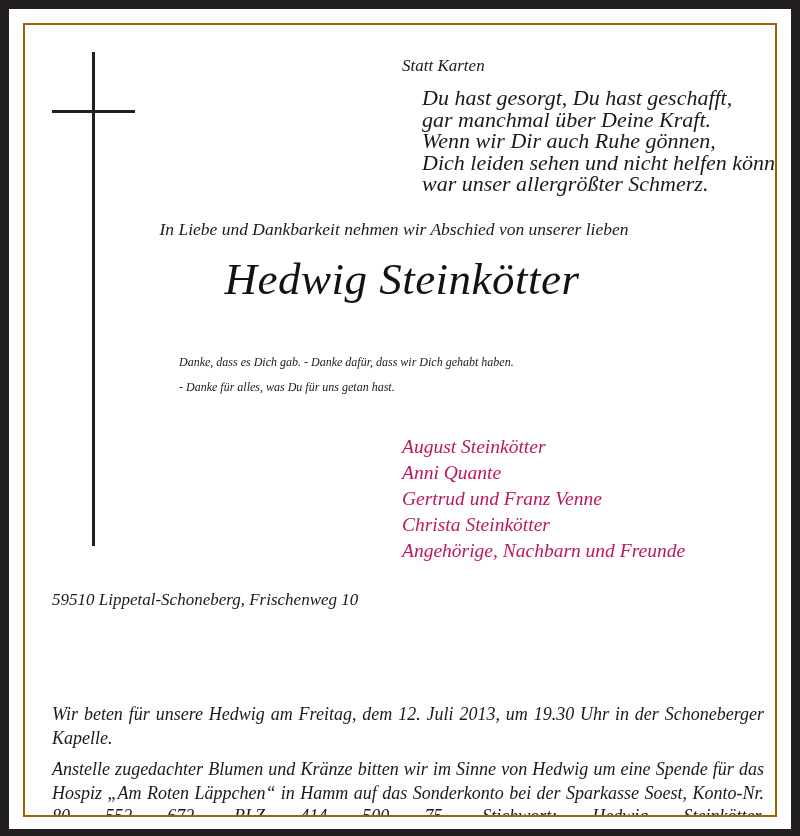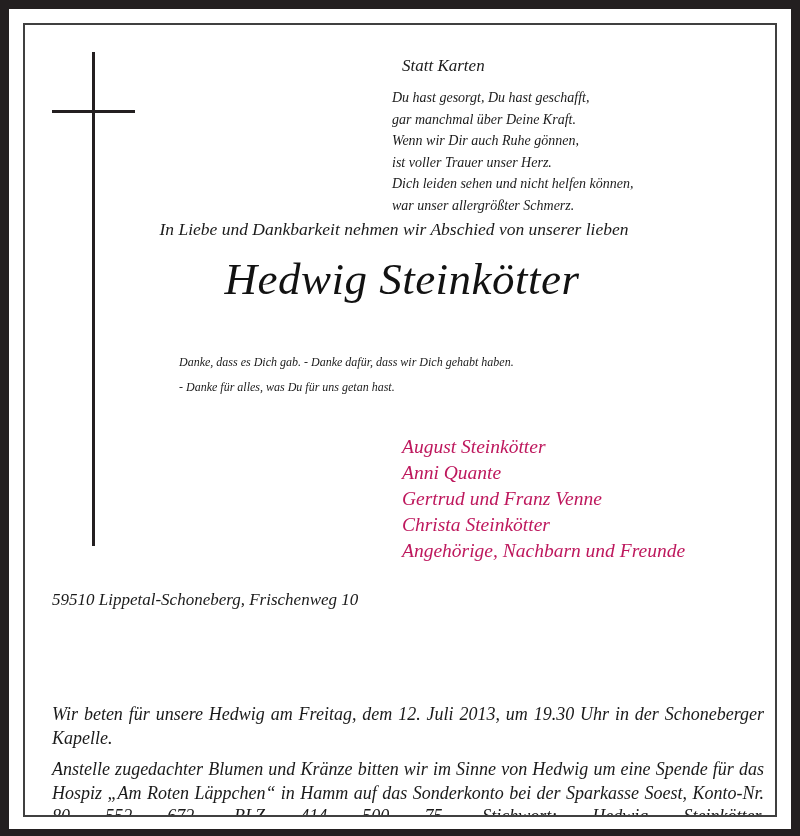--- a/index.html
+++ b/index.html
@@ -27,21 +27,21 @@
     position: absolute;
     left: 9px;  top: 9px;
     right: 9px; bottom: 7px;
     background: #ffffff;
     box-sizing: border-box;
   }
   .notice-rule {
     position: absolute;
     left: 14px; top: 14px;
     right: 14px; bottom: 12px;
-    border: 2px solid #404040;
+    border: 2px solid #a16207;
     background: #ffffff;
     box-sizing: border-box;
   }
   .sheet {
     position: absolute;
     left: 0; top: 0;
     right: 0; bottom: 0;
     background: #ffffff;
     overflow: hidden;
   }
@@ -69,24 +69,24 @@
     position: absolute;
     left: 377px;
     top: 31px;
     font-style: italic;
     font-size: 17px;
     color: #1a1a1a;
     white-space: nowrap;
   }
   .poem {
     position: absolute;
-    left: 367px;
+    left: 397px;
     top: 62px;
     font-style: italic;
-    font-size: 14px;
+    font-size: 22px;
     line-height: 21.5px;
     color: #1a1a1a;
   }
   .poem div { white-space: nowrap; }
 
   .intro {
     position: absolute;
     left: 0;
     top: 194px;
     width: 738px;
@@ -186,21 +186,20 @@
 
         <div class="cross-stem"></div>
         <div class="cross-bar"></div>
 
         <div class="statt">Statt Karten</div>
 
         <div class="poem">
           <div>Du hast gesorgt, Du hast geschafft,</div>
           <div>gar manchmal über Deine Kraft.</div>
           <div>Wenn wir Dir auch Ruhe gönnen,</div>
-          <div>ist voller Trauer unser Herz.</div>
           <div>Dich leiden sehen und nicht helfen können,</div>
           <div>war unser allergrößter Schmerz.</div>
         </div>
 
         <div class="intro">In Liebe und Dankbarkeit nehmen wir Abschied von unserer lieben</div>
 
         <div class="deceased-name">Hedwig Steinkötter</div>
 
 
         <div class="thanks">

